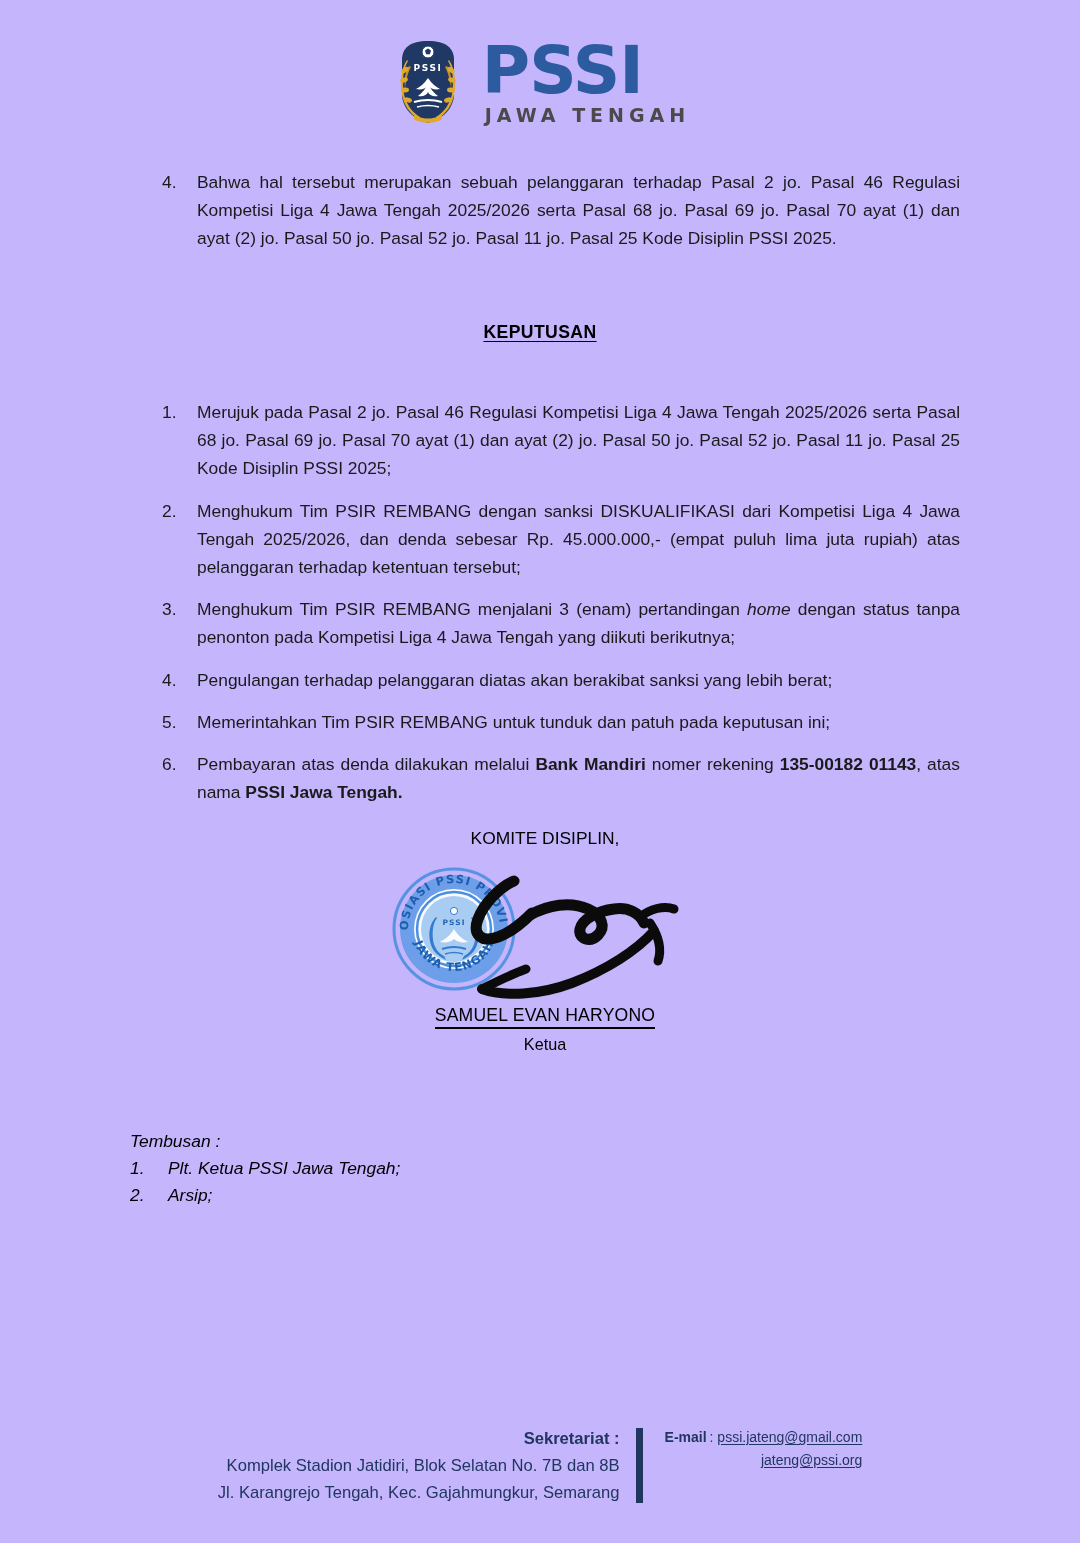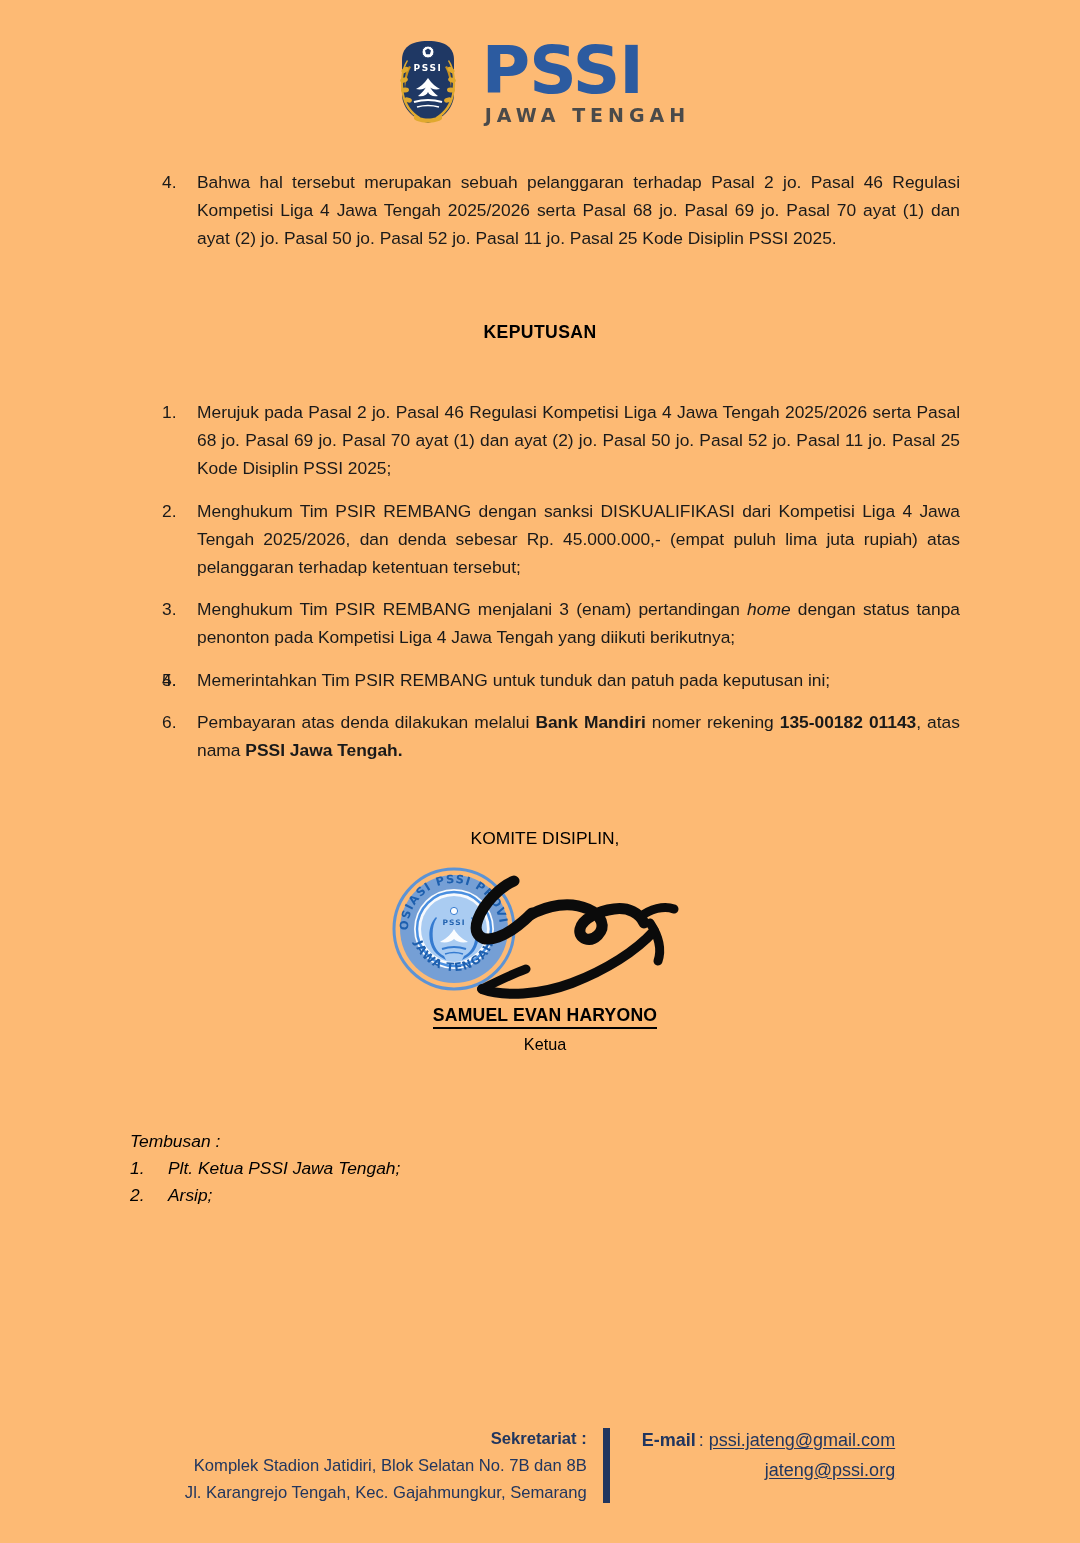--- a/index.html
+++ b/index.html
@@ -8,21 +8,21 @@
     background: #ffffff;
   }
   body {
     font-family: "Liberation Sans", sans-serif;
     color: #000000;
   }
   .page {
     position: relative;
     width: 1080px;
     height: 1543px;
-    background: #fdba74;
+    background: #c4b5fd;
     overflow: hidden;
     box-sizing: border-box;
   }
 
   
   .letterhead {
     position: absolute;
     top: 38px;
     left: 0;
     width: 1080px;
@@ -93,20 +93,21 @@
 
   .heading-keputusan {
     position: absolute;
     left: 0;
     top: 322px;
     width: 1080px;
     text-align: center;
     font-size: 17.6px;
     font-weight: bold;
     letter-spacing: 0.4px;
+    text-decoration: underline;
     text-underline-offset: 3px;
   }
 
   .decision-area {
     position: absolute;
     left: 160px;
     top: 398px;
     width: 800px;
   }
 
@@ -138,21 +139,21 @@
   .signature-svg {
     position: absolute;
     left: 92px;
     top: 6px;
     width: 280px;
     height: 150px;
   }
   .sign-name {
     position: relative;
     font-size: 17.6px;
-    font-weight: bold;
+    font-weight: normal;
     letter-spacing: 0.2px;
     display: inline-block;
     border-bottom: 2.2px solid #000;
     padding-bottom: 1px;
   }
   .sign-role {
     font-size: 16.2px;
     margin-top: 6px;
   }
 
@@ -202,22 +203,22 @@
     font-weight: bold;
   }
   .footer-divider {
     width: 7px;
     background: #21365f;
     align-self: stretch;
     margin: 2px 0 4px 0;
     flex: 0 0 auto;
   }
   .footer-right {
-    padding-left: 32px;
-    font-size: 18px;
+    padding-left: 22px;
+    font-size: 14px;
     line-height: 1.62;
     display: flex;
     align-items: flex-start;
     gap: 3px;
   }
   .email-col {
     display: flex;
     flex-direction: column;
     align-items: flex-end;
   }
@@ -310,20 +311,21 @@
         <span>Menghukum Tim PSIR REMBANG dengan sanksi DISKUALIFIKASI dari Kompetisi Liga 4 Jawa Tengah 2025/2026, dan denda sebesar Rp. 45.000.000,- (empat puluh lima juta rupiah) atas pelanggaran terhadap ketentuan tersebut;</span>
       </li>
 
       <li>
         <span class="num">3.</span>
         <span>Menghukum Tim PSIR REMBANG menjalani 3 (enam) pertandingan </span><i class="ital">home</i><span> dengan status tanpa penonton pada Kompetisi Liga 4 Jawa Tengah yang diikuti berikutnya;</span>
       </li>
 
       <li>
         <span class="num">4.</span>
+        <span>Pengulangan terhadap pelanggaran diatas akan berakibat sanksi yang lebih berat;</span>
       </li>
 
       <li>
         <span class="num">5.</span>
         <span>Memerintahkan Tim PSIR REMBANG untuk tunduk dan patuh pada keputusan ini;</span>
       </li>
 
       <li>
         <span class="num">6.</span>
         <span>Pembayaran atas denda dilakukan melalui </span><b class="bold">Bank Mandiri</b><span> nomer rekening </span><b class="bold">135-00182 01143</b><span>, atas nama </span><b class="bold">PSSI Jawa Tengah.</b>

